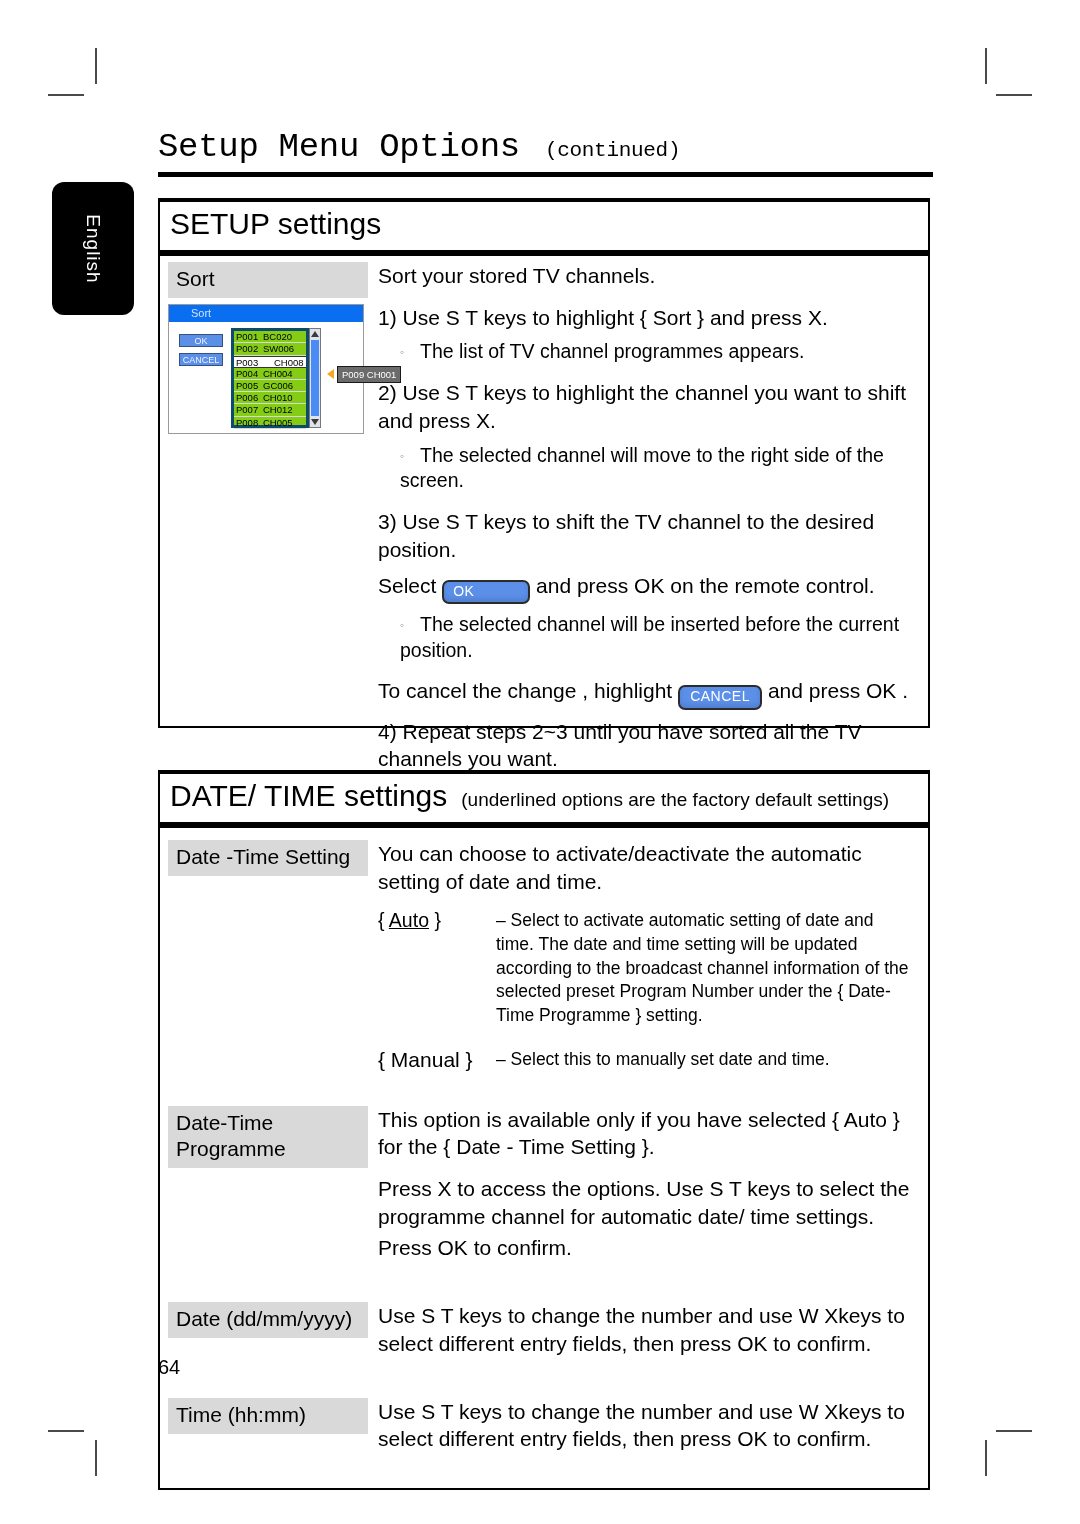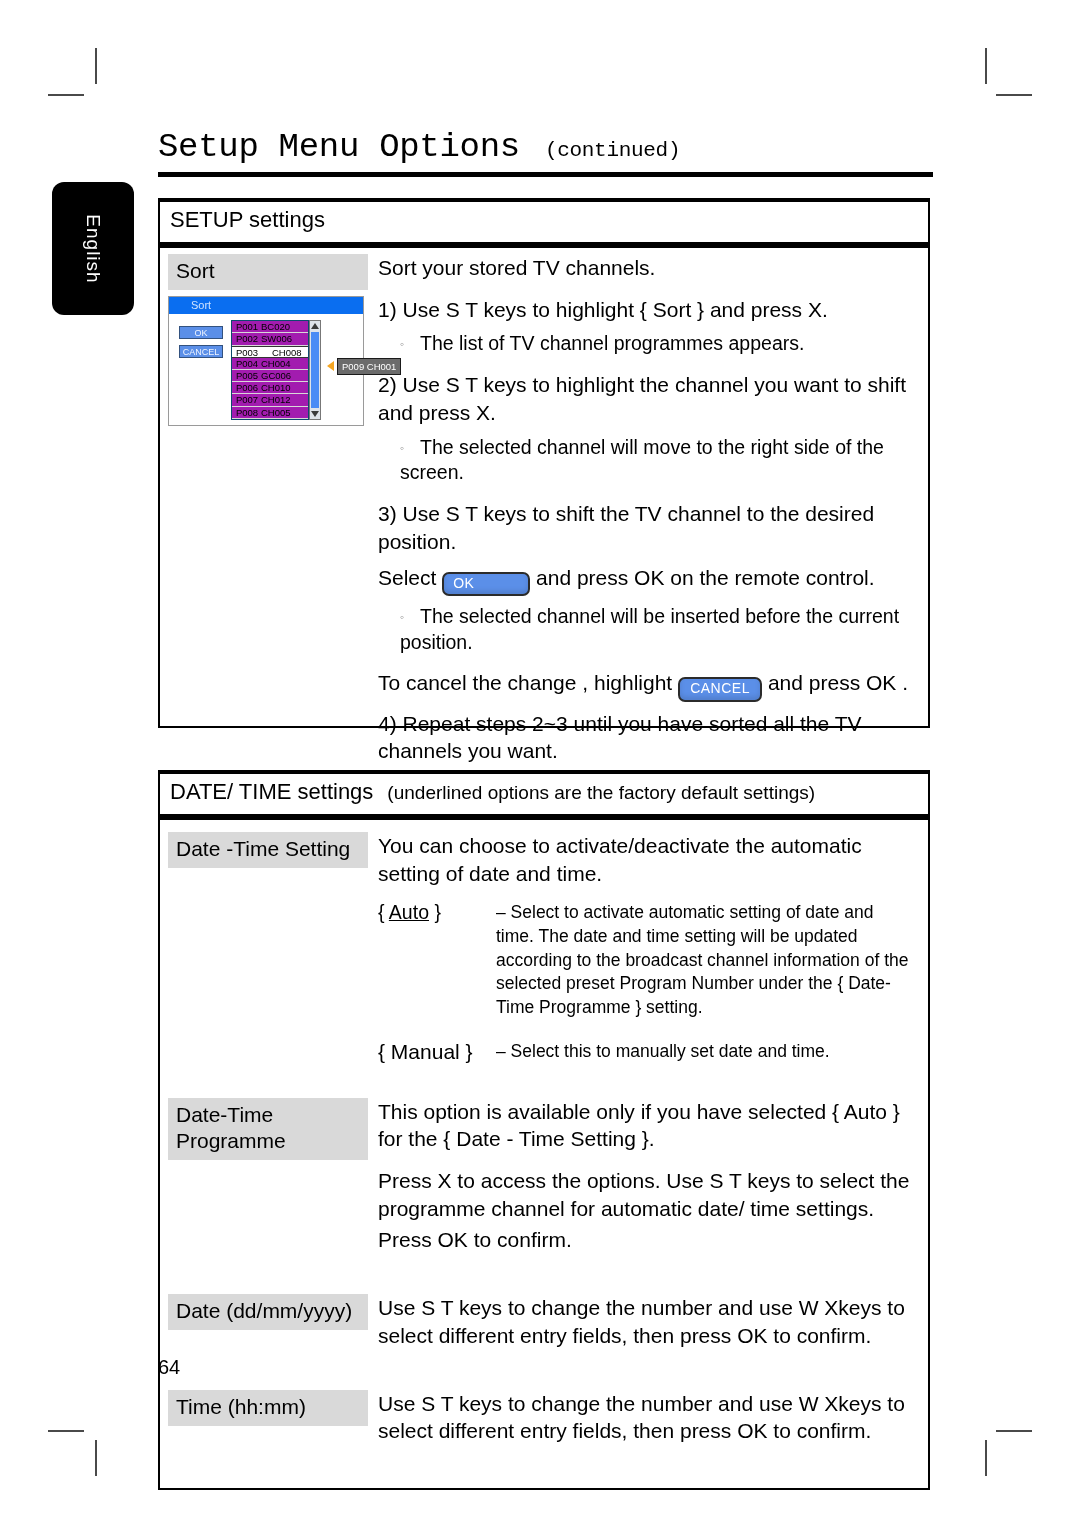--- a/index.html
+++ b/index.html
@@ -50,21 +50,21 @@
   .sec-head {
     border-bottom:2px solid #000;
     padding:7px 10px 9px 10px;
     position:relative;
   }
   .sec-head:before{
     content:""; position:absolute; left:-2px; right:-2px; top:-2px; height:4px;
     background:#000;
   }
   .sec-head-in { display:flex; align-items:baseline; gap:14px; }
-  .sec-head-title { font-size:22px; }
+  .sec-head-title { font-size:30px; }
   .sec-head-note { font-size:19px; }
   .sec-body { padding:0; position:relative; }
   .sec-body:before{
     content:""; position:absolute; left:0; right:0; top:0; height:4px;
     background:#000;
   }
 
   
   .row { display:flex; padding:0; }
   .cell-l { width:208px; flex:0 0 208px; padding:10px 0 0 8px; }
@@ -114,21 +114,21 @@
     background:#5b8fe8; border:1px solid #33527f;
     color:#eef4ff; font-size:9px; line-height:12px;
     text-align:center; overflow:hidden;
   }
   .tv-btn.ok { top:12px; }
   .tv-btn.cancel { top:31px; }
 
   .tv-list {
     position:absolute; left:62px; top:6px;
     width:78px; height:100px;
-    border:1px solid #0c4a6e; background:#a21caf;text-align:center;
+    border:3px solid #0c4a6e; background:#84cc16;
   }
   .tv-li {
     font-size:9.5px; height:12.2px; line-height:12.2px;
     padding-left:2px; white-space:nowrap;
     border-bottom:1px solid #d8d8d8;
     display:flex; gap:1px;
   }
   .tv-li .pn { width:26px; }
   .tv-li.sel { background:#fff; border-top:1px solid #333; border-bottom:1px solid #333;gap:12px; }
 

